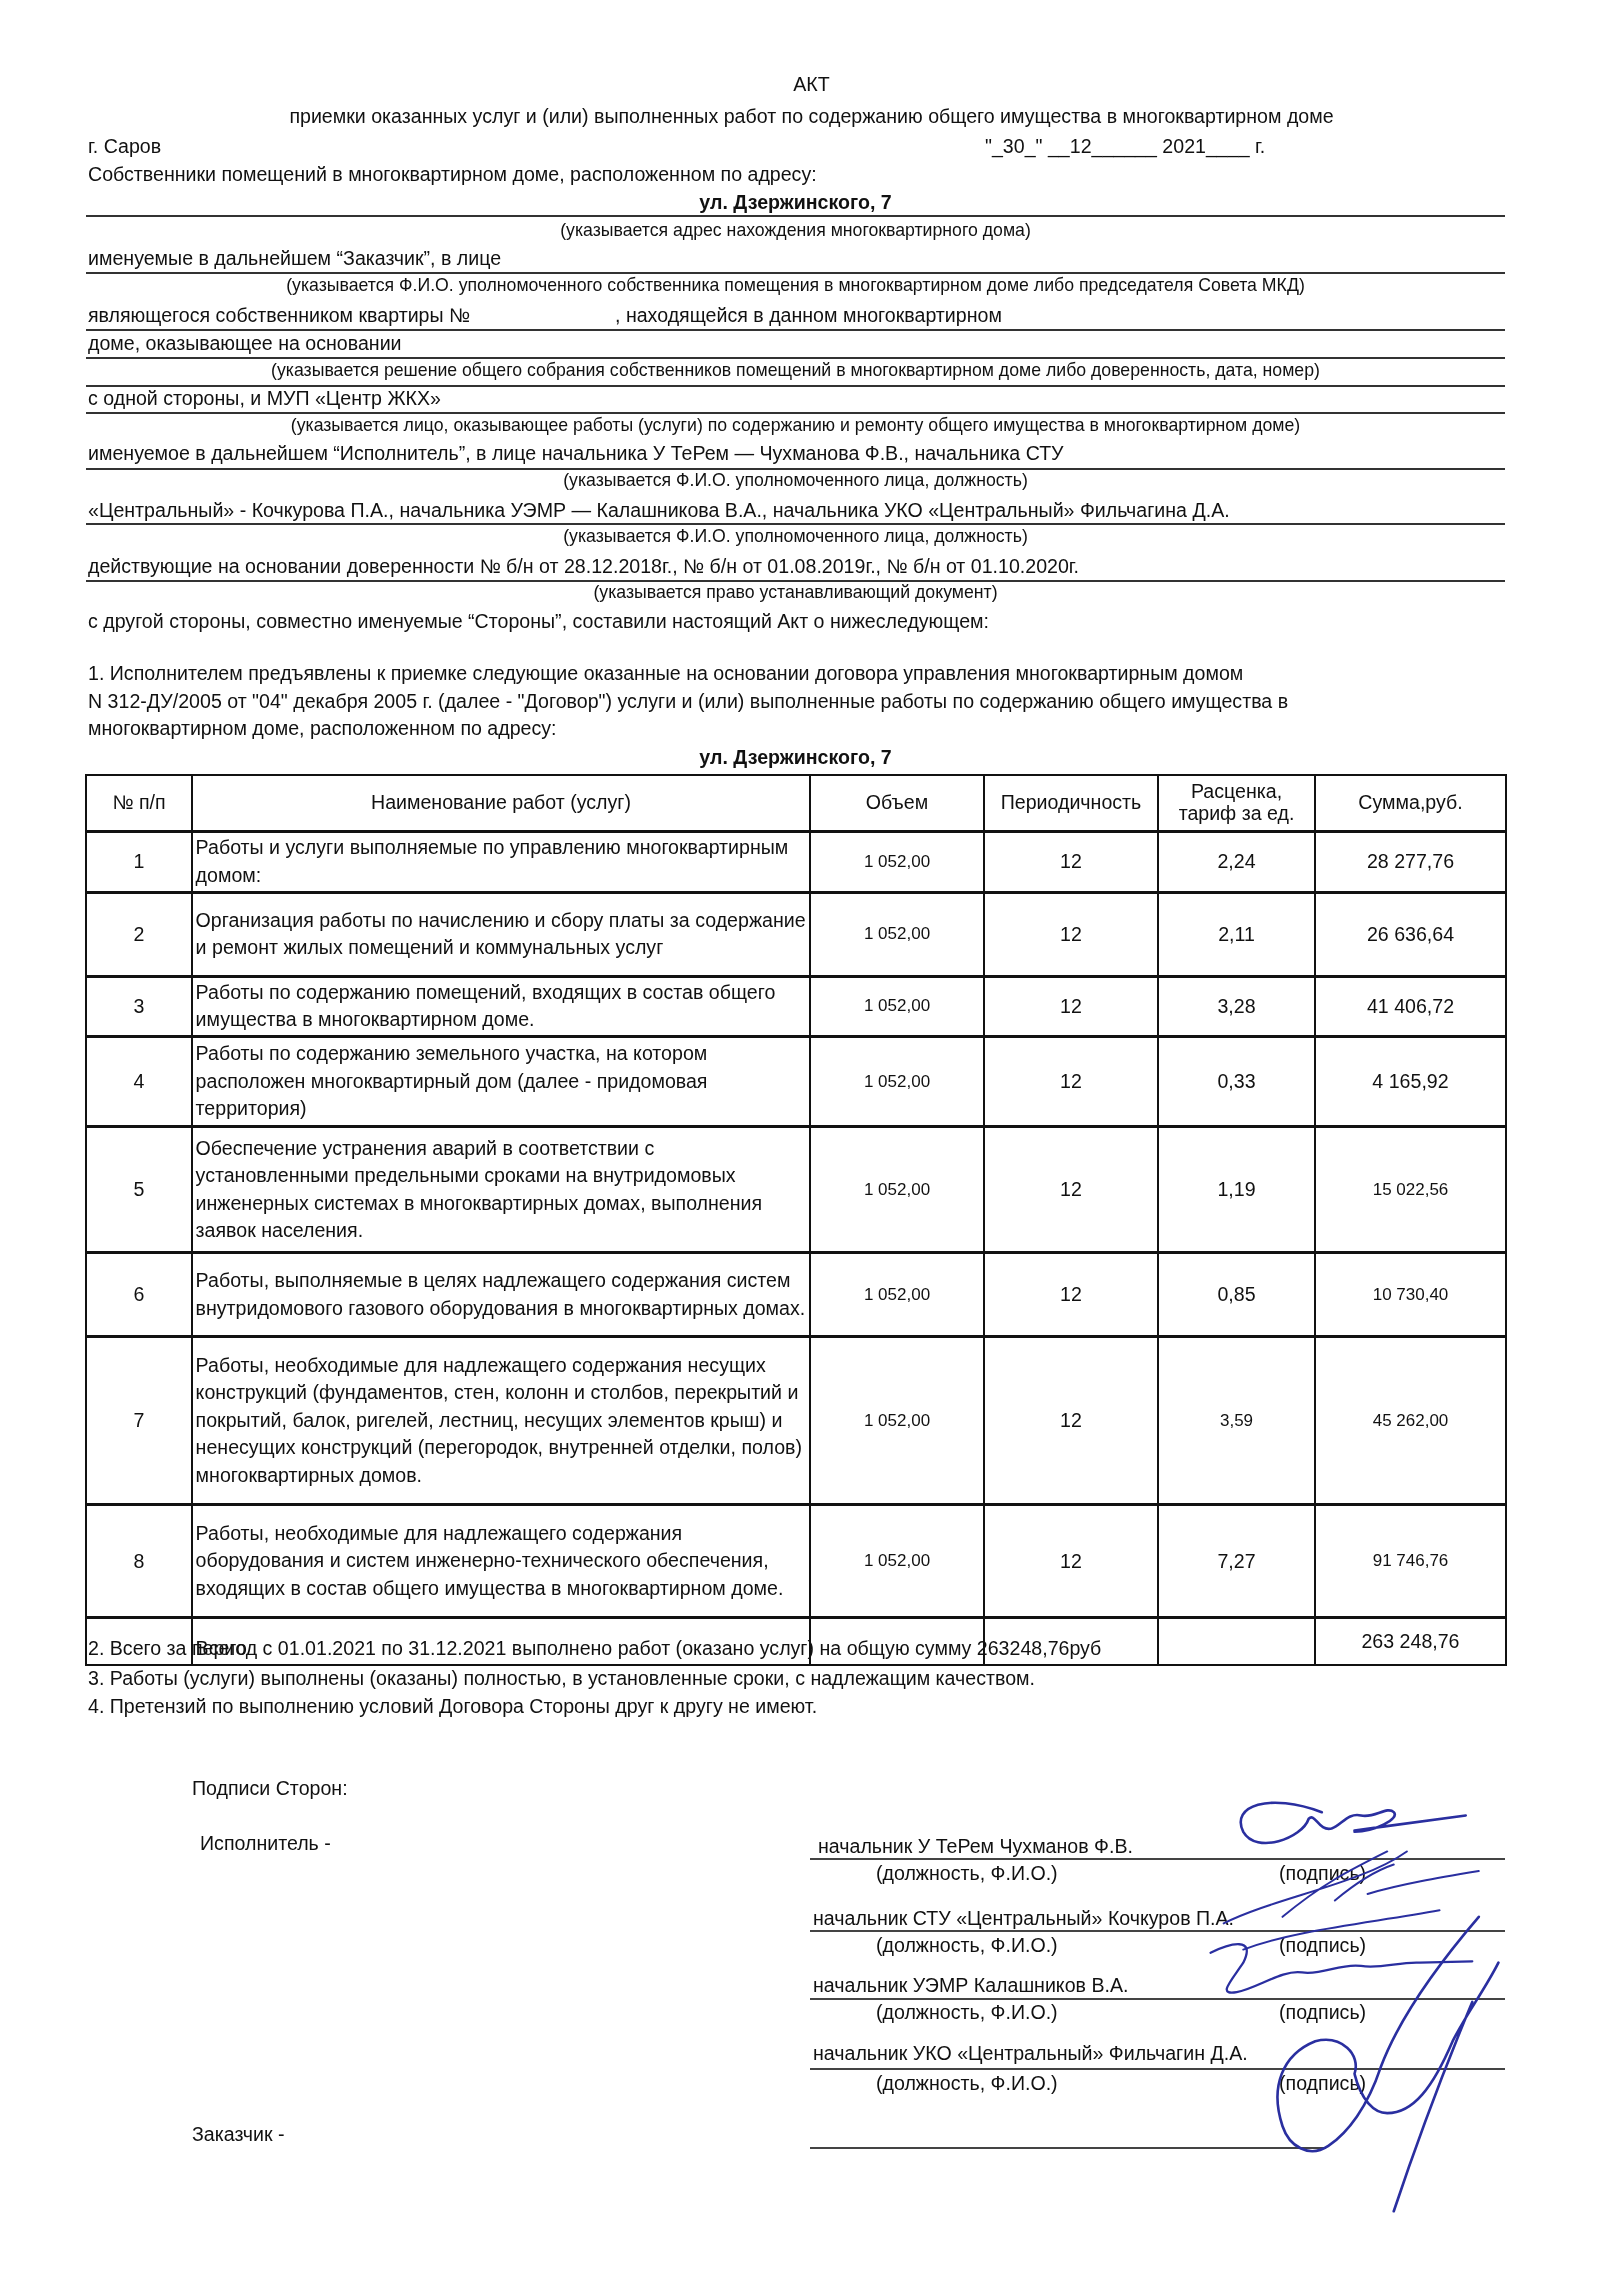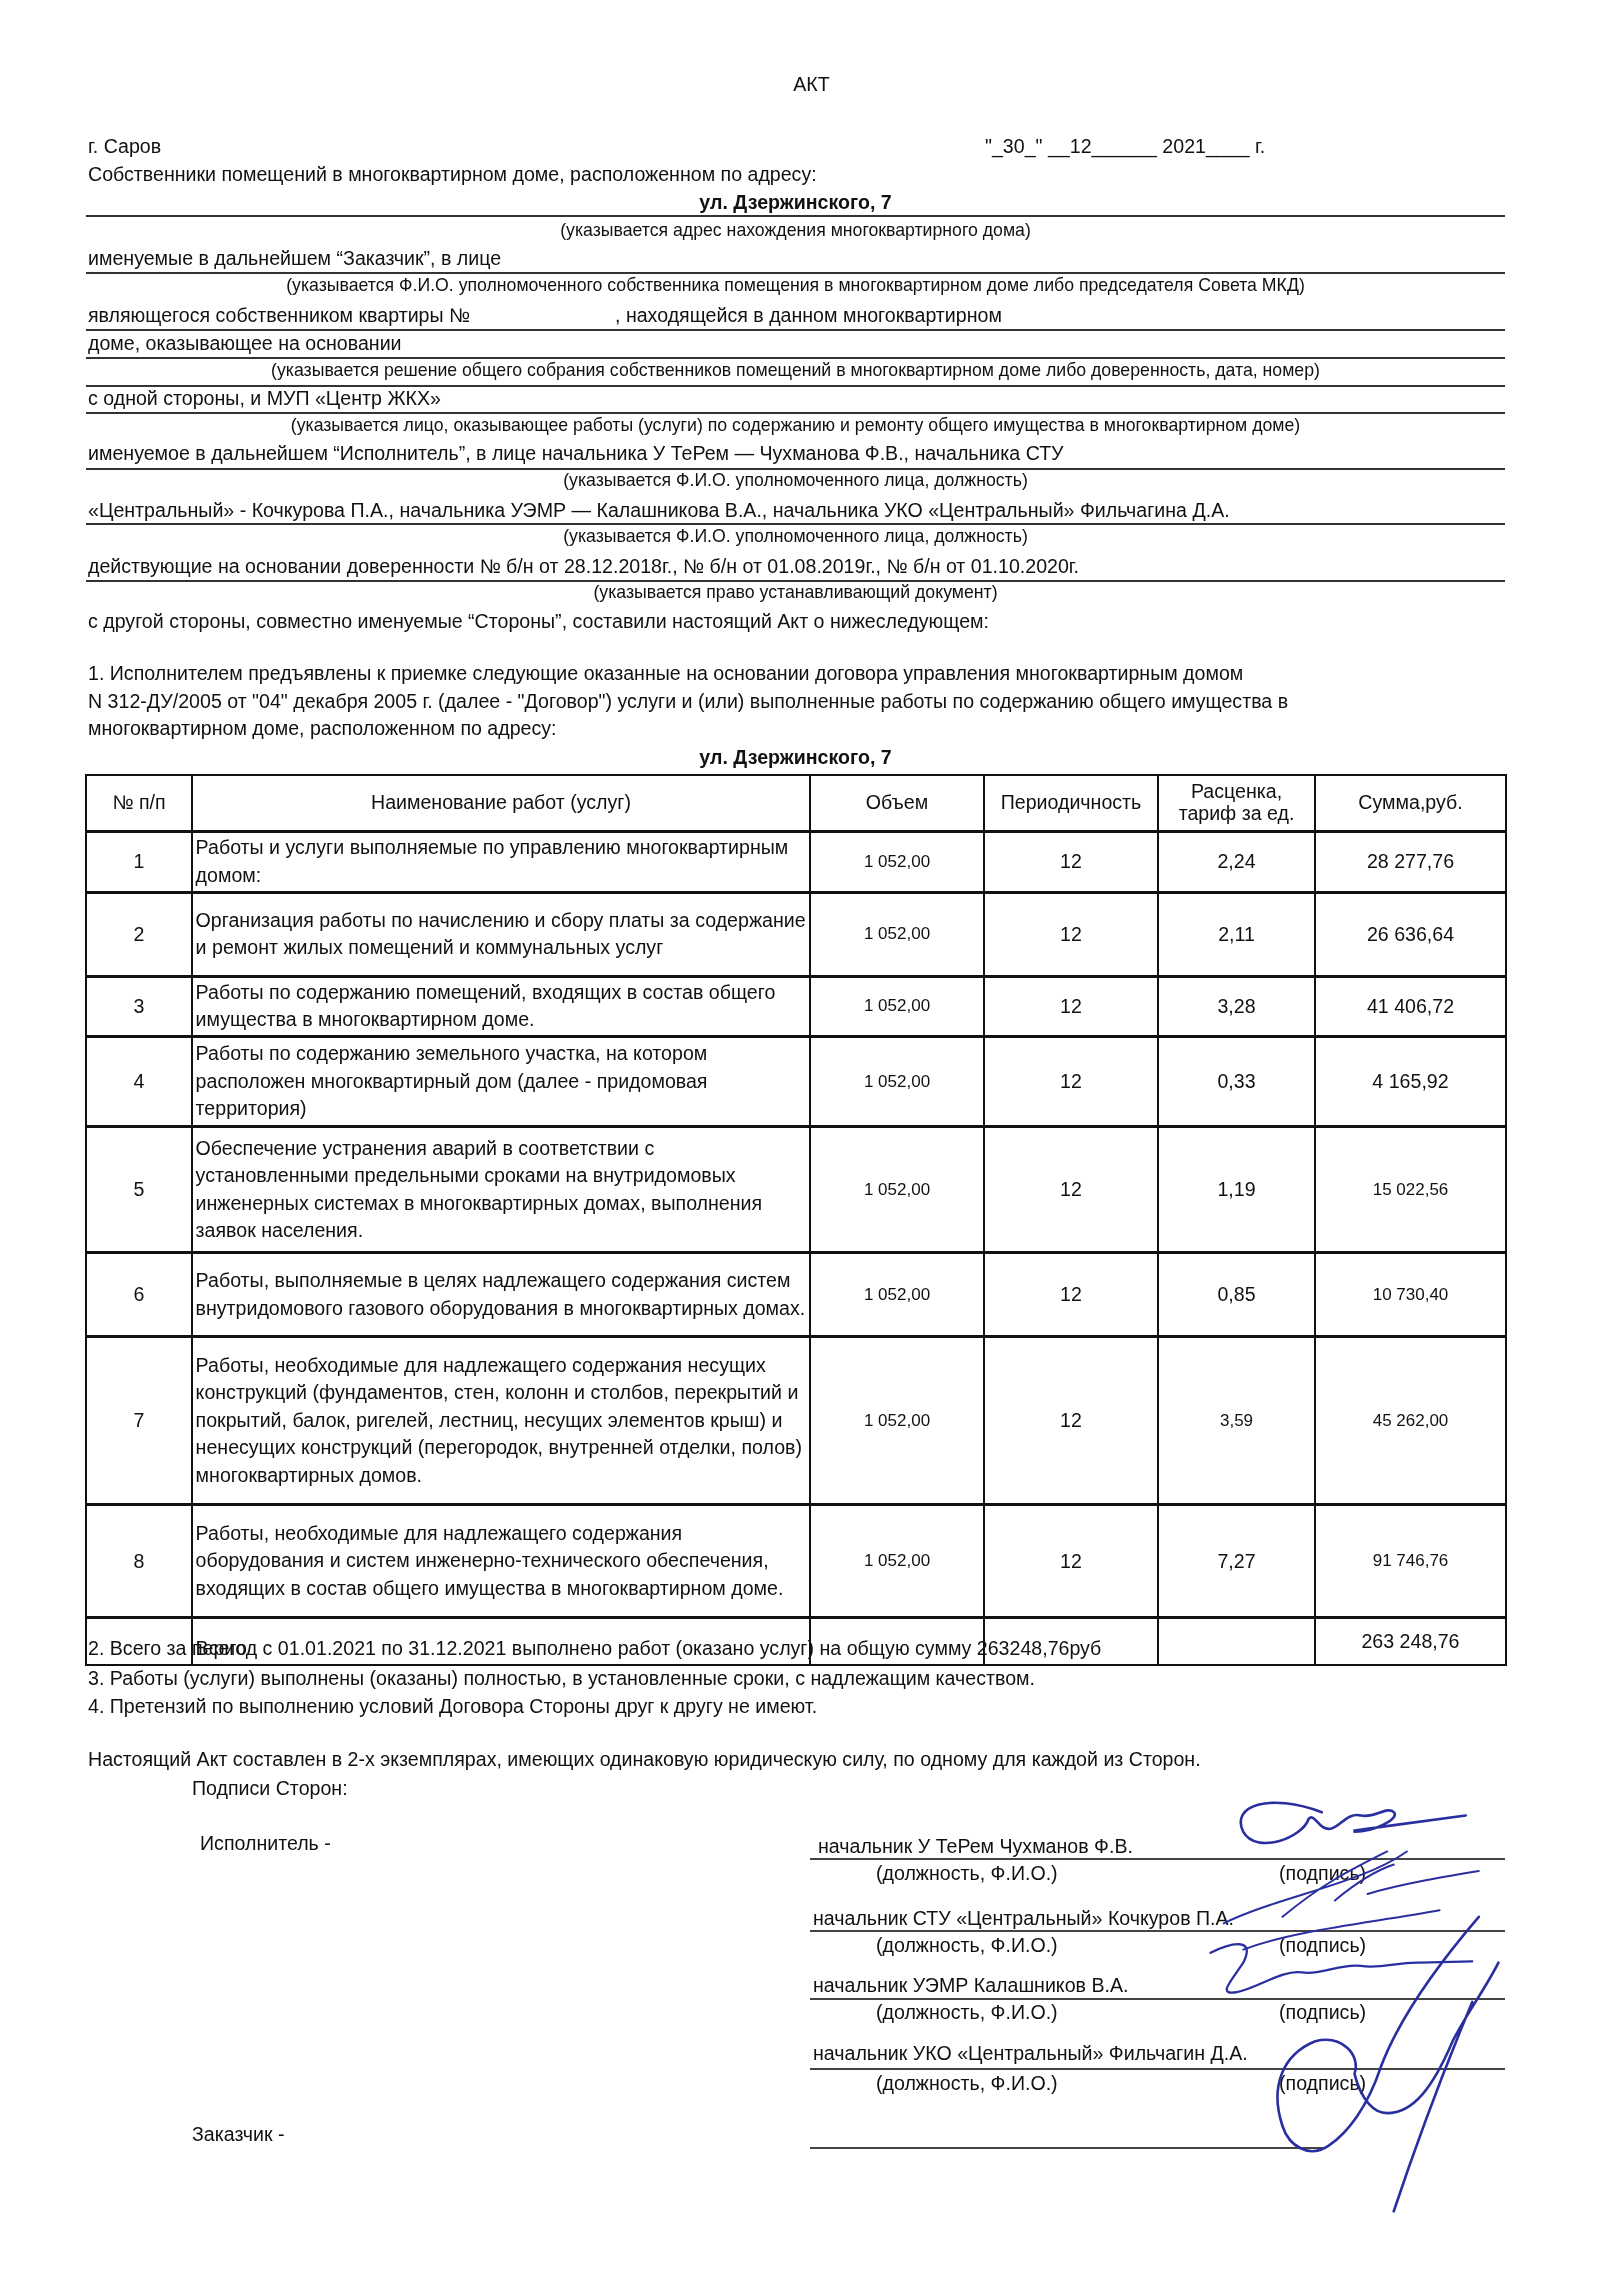--- a/index.html
+++ b/index.html
@@ -27,20 +27,21 @@
 
   .sig-line { position: absolute; height: 0; border-top: 2px solid #444; }
   .sig-svg { position: absolute; left: 0; top: 0; width: 1623px; height: 2295px; pointer-events: none; }
 </style>
 </head>
 <body>
 
 <div class="page">
 
   <div class="abs t30 center" style="left:0;width:1623px;top:73px;">АКТ</div>
+  <div class="abs t30 center" style="left:0;width:1623px;top:105px;">приемки оказанных услуг и (или) выполненных работ по содержанию общего имущества в многоквартирном доме</div>
   <div class="abs t30" style="left:88px;top:135px;">г.  Саров</div>
   <div class="abs t30" style="left:985px;top:135px;">"_30_" __12______ 2021____ г.</div>
 
   <div class="abs t30" style="left:88px;top:163px;">Собственники помещений в многоквартирном доме, расположенном по адресу:</div>
   <div class="abs t30 bold center" style="left:86px;width:1419px;top:191px;">ул. Дзержинского, 7</div>
   <div class="rule" style="top:215px;"></div>
   <div class="hint" style="top:220px;">(указывается адрес нахождения многоквартирного дома)</div>
 
   <div class="abs t30" style="left:88px;top:247px;">именуемые в дальнейшем “Заказчик”, в лице</div>
   <div class="rule" style="top:272px;"></div>
@@ -169,21 +170,20 @@
         <td></td>
         <td></td>
         <td class="sum">263 248,76</td>
       </tr>
     </tbody>
   </table>
 
   <div class="abs t30" style="left:88px;top:1637px;">2. Всего за период с 01.01.2021 по 31.12.2021  выполнено работ (оказано услуг) на общую сумму 263248,76руб</div>
   <div class="abs t30" style="left:88px;top:1667px;">3. Работы (услуги) выполнены (оказаны) полностью, в установленные сроки, с надлежащим качеством.</div>
   <div class="abs t30" style="left:88px;top:1695px;">4.  Претензий по выполнению условий Договора Стороны друг к другу не имеют.</div>
-  <div class="abs t30" style="left:88px;top:1748px;">Настоящий Акт составлен в 2-х экземплярах, имеющих одинаковую юридическую силу, по одному для каждой из Сторон.</div>
   <div class="abs t30" style="left:192px;top:1777px;">Подписи Сторон:</div>
 
   <div class="abs t30" style="left:200px;top:1832px;">Исполнитель -</div>
 
   <div class="abs t30" style="left:818px;top:1835px;">начальник У ТеРем Чухманов Ф.В.</div>
   <div class="sig-line" style="left:810px;width:695px;top:1858px;"></div>
   <div class="abs t30" style="left:876px;top:1862px;">(должность, Ф.И.О.)</div>
   <div class="abs t30" style="left:1279px;top:1862px;">(подпись)</div>
 
   <div class="abs t30" style="left:813px;top:1907px;">начальник СТУ «Центральный» Кочкуров П.А.</div>

